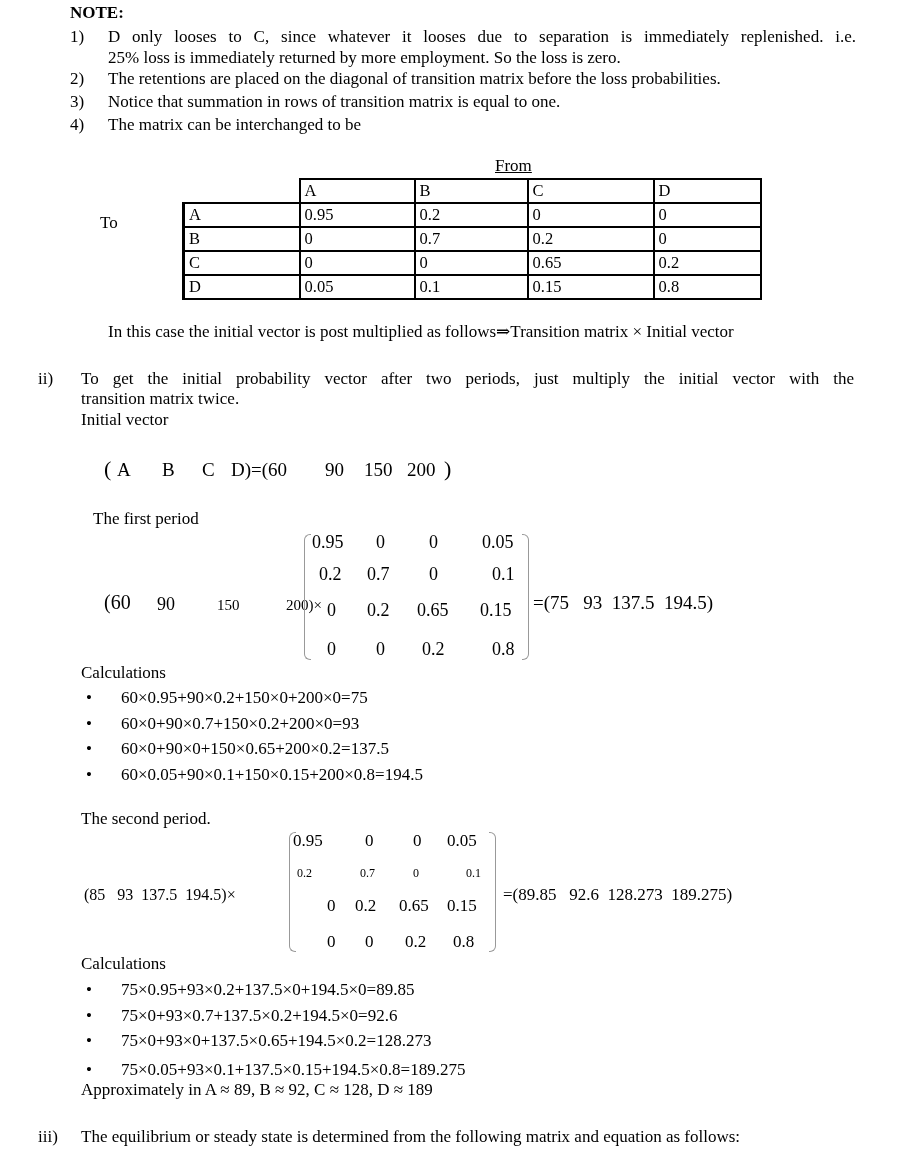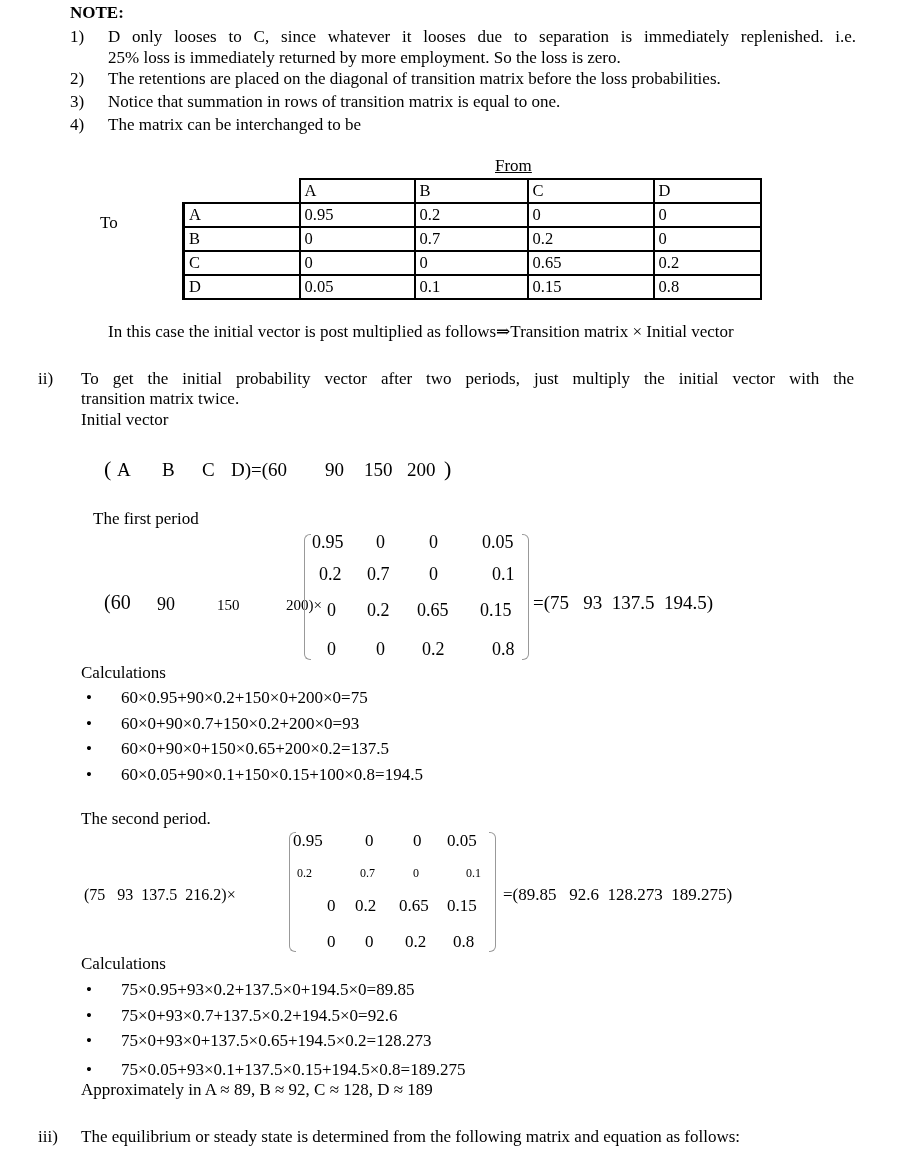--- a/index.html
+++ b/index.html
@@ -163,28 +163,28 @@
   <li>
       <span class="dot">•</span>
       <span class="txt">60×0+90×0.7+150×0.2+200×0=93</span>
     </li>
   <li>
       <span class="dot">•</span>
       <span class="txt">60×0+90×0+150×0.65+200×0.2=137.5</span>
     </li>
   <li>
       <span class="dot">•</span>
-      <span class="txt">60×0.05+90×0.1+150×0.15+100×0.8=194.5</span>
+      <span class="txt">60×0.05+90×0.1+150×0.15+200×0.8=194.5</span>
     </li>
 </ul>
 
 <span class="abs" style="left:81px; top:809px;">The second period.</span>
 
 <div>
-  <span class="abs" style="left:84px; top:886px; font-size:16px; white-space:pre;">(75   93  137.5  216.2)×</span>
+  <span class="abs" style="left:84px; top:886px; font-size:16px; white-space:pre;">(85   93  137.5  194.5)×</span>
 
   <div class="mat" style="left:285px; top:826px; width:215px; height:130px;">
     <div class="bracket" style="left:4px; top:6px; width:6px; height:118px; border-width:1px 0 1px 1px; border-radius:6px 0 0 6px;"></div>
     <div class="bracket" style="left:204px; top:6px; width:6px; height:118px; border-width:1px 1px 1px 0; border-radius:0 6px 6px 0;"></div>
     <span style="left:8px; top:5px; font-size:17px;">0.95</span>
     <span style="left:80px; top:5px; font-size:17px;">0</span>
     <span style="left:128px; top:5px; font-size:17px;">0</span>
     <span style="left:162px; top:5px; font-size:17px;">0.05</span>
     <span style="left:12px; top:40px; font-size:12px;">0.2</span>
     <span style="left:75px; top:40px; font-size:12px;">0.7</span>

